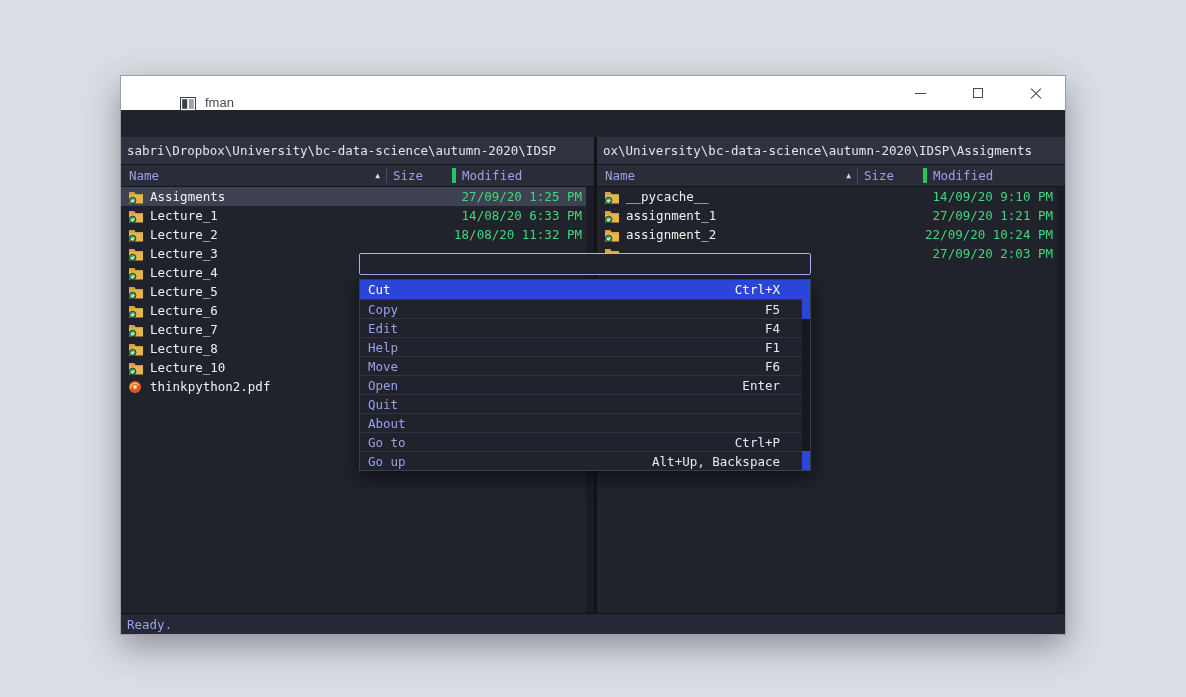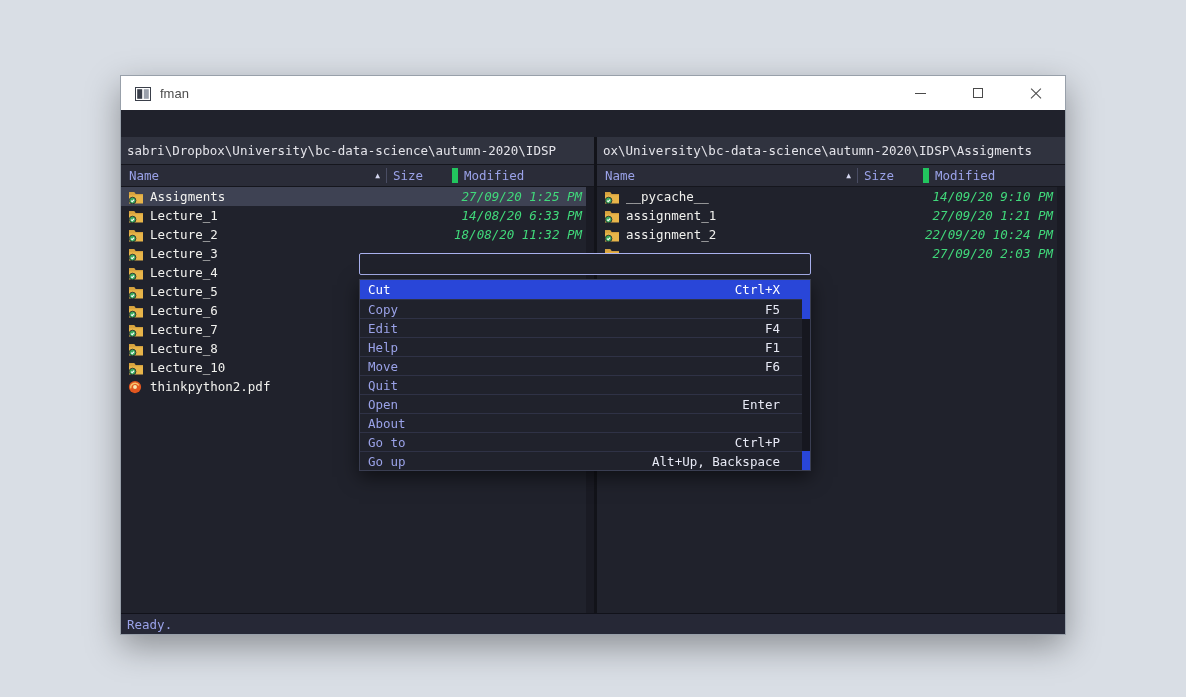--- a/index.html
+++ b/index.html
@@ -10,21 +10,21 @@
 
   .window {
     position:absolute; left:120px; top:75px; width:946px; height:560px;
     background:var(--pane-bg,#20222c);
     border:1px solid #98a0aa;
     box-shadow:0 12px 32px rgba(0,0,0,.35);
     display:flex; flex-direction:column;
   }
 
   
-  .titlebar { height:34px; background:var(--titlebar-bg,#ffffff); display:flex; align-items:center; flex:none; }
+  .titlebar { height:34px; background:var(--titlebar-bg,#ffffff); display:flex; align-items:flex-end; flex:none;padding-left:45px; }
   .app-icon { margin-left:14px; width:16px; height:14px; display:inline-block; }
   .win-title { margin-left:9px; color:#4c4c4c; font-family:"Liberation Sans", sans-serif; font-size:13px; }
   .win-controls { margin-left:auto; height:100%; display:flex; }
   .win-btn { width:58px; height:100%; background:none; border:none; display:flex; align-items:center; justify-content:center; cursor:default; }
   .min-glyph { width:11px; height:1px; background:#4a4a4a; display:inline-block; }
   .max-glyph { width:10px; height:10px; border:1px solid #4a4a4a; display:inline-block; }
   .close-glyph { position:relative; width:12px; height:12px; display:inline-block; }
   .close-glyph::before, .close-glyph::after {
     content:""; position:absolute; left:-1px; top:5.5px; width:14px; height:1.2px; background:#4a4a4a;
   }
@@ -47,29 +47,29 @@
   }
 
   .listheader {
     height:22px; flex:none; display:flex; align-items:center;
     background:var(--header-bg,#2a2c38); color:var(--lavender,#9aa2e8);
     font-size:12.5px; border-bottom:1px solid #15161d;
   }
   .h-name { flex:1; padding-left:8px; display:flex; align-items:center; overflow:hidden; }
   .sort-arrow { margin-left:auto; margin-right:6px; font-size:8px; color:#d4d7f0; }
   .h-size { width:66px; flex:none; border-left:1px solid #4a4d63; padding-left:6px; }
-  .h-mod  { width:142px; flex:none; border-left:6px solid #22c55e; padding-left:6px; }
+  .h-mod  { width:142px; flex:none; border-left:4px solid #22c55e; padding-left:6px; }
 
   .file-list { position:relative; flex:1; overflow:hidden; }
   .row { height:19px; display:flex; align-items:center; font-size:12.5px; color:#f1f1ee; }
   .row.selected { background:var(--selection-gray,#3e4253); }
   .row .icon { width:16px; height:15px; margin:0 6px 0 7px; flex:none; display:inline-flex; align-items:center; }
   .fname { flex:1; white-space:nowrap; overflow:hidden; }
   .fsize { width:66px; flex:none; }
-  .fmod  { width:142px; flex:none; text-align:right; padding-right:12px; color:var(--date-green,#41d97b); white-space:nowrap;font-style:italic; }
+  .fmod  { width:142px; flex:none; text-align:right; padding-right:12px; color:var(--date-green,#41d97b); white-space:nowrap; }
   .scrolltrack { position:absolute; top:0; right:0; bottom:0; width:8px; background:#1a1b24; }
 
   
   .palette { position:absolute; left:238px; top:116px; width:452px; z-index:10; }
   .palette-input {
     display:block; width:100%; height:22px; margin-bottom:4px;
     background:var(--pane-bg,#20222c); border:1px solid #a9b1ee; border-radius:2px;
     color:#f5f5f5; font-family:"DejaVu Sans Mono", monospace; font-size:12.5px; padding:0 6px; outline:none;
   }
   .palette-list {
@@ -378,26 +378,26 @@
   </div>
               <div class="p-item">
     <span class="p-label">Help</span>
     <span class="p-shortcut">F1</span>
   </div>
               <div class="p-item">
     <span class="p-label">Move</span>
     <span class="p-shortcut">F6</span>
   </div>
               <div class="p-item">
+    <span class="p-label">Open</span>
+    <span class="p-shortcut">Enter</span>
+  </div>
+              <div class="p-item">
     <span class="p-label">Quit</span>
     <span class="p-shortcut"></span>
-  </div>
-              <div class="p-item">
-    <span class="p-label">Open</span>
-    <span class="p-shortcut">Enter</span>
   </div>
               <div class="p-item">
     <span class="p-label">About</span>
     <span class="p-shortcut"></span>
   </div>
               <div class="p-item">
     <span class="p-label">Go to</span>
     <span class="p-shortcut">Ctrl+P</span>
   </div>
               <div class="p-item">

